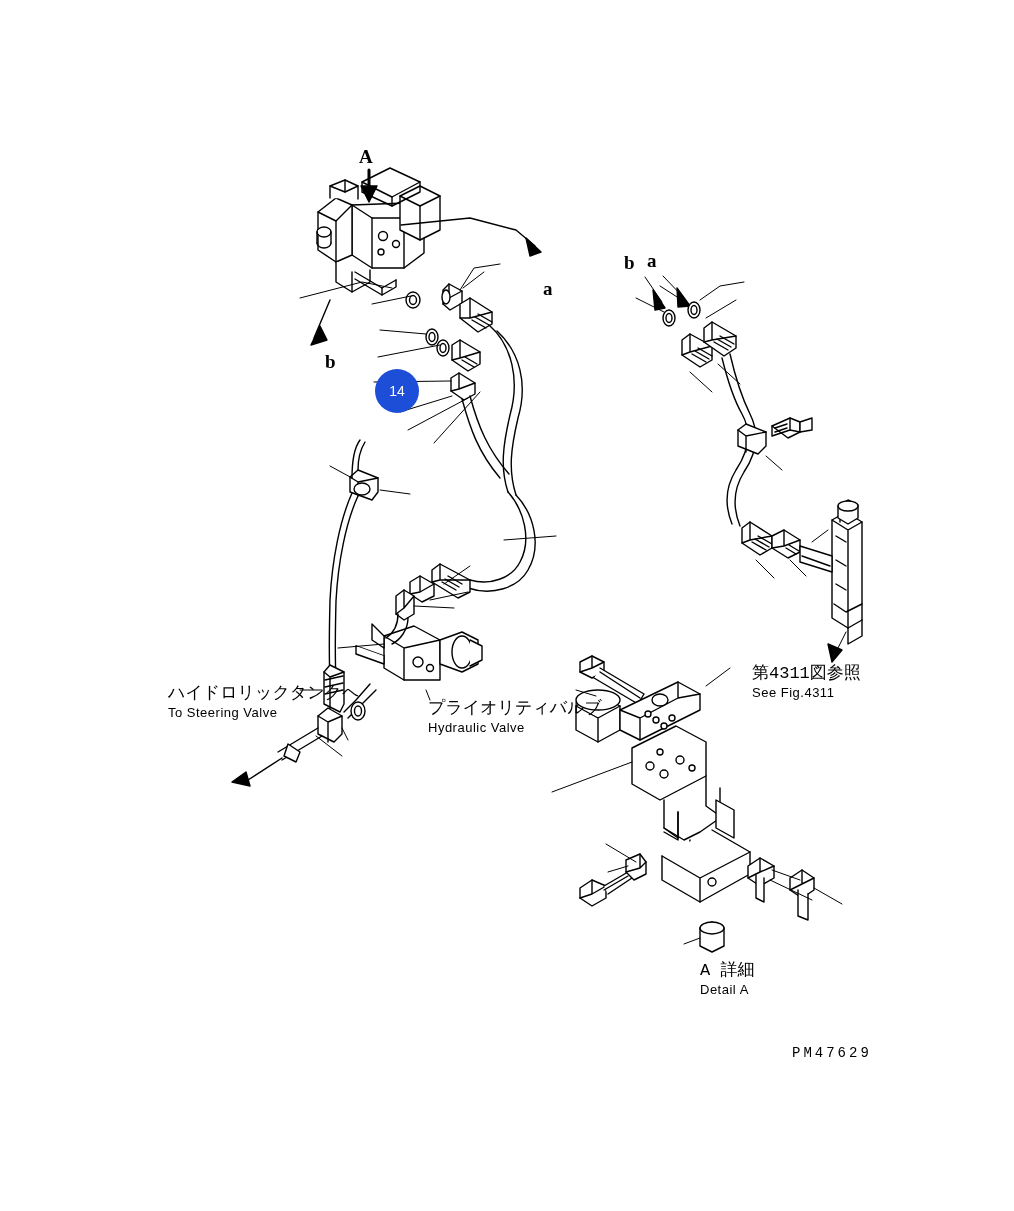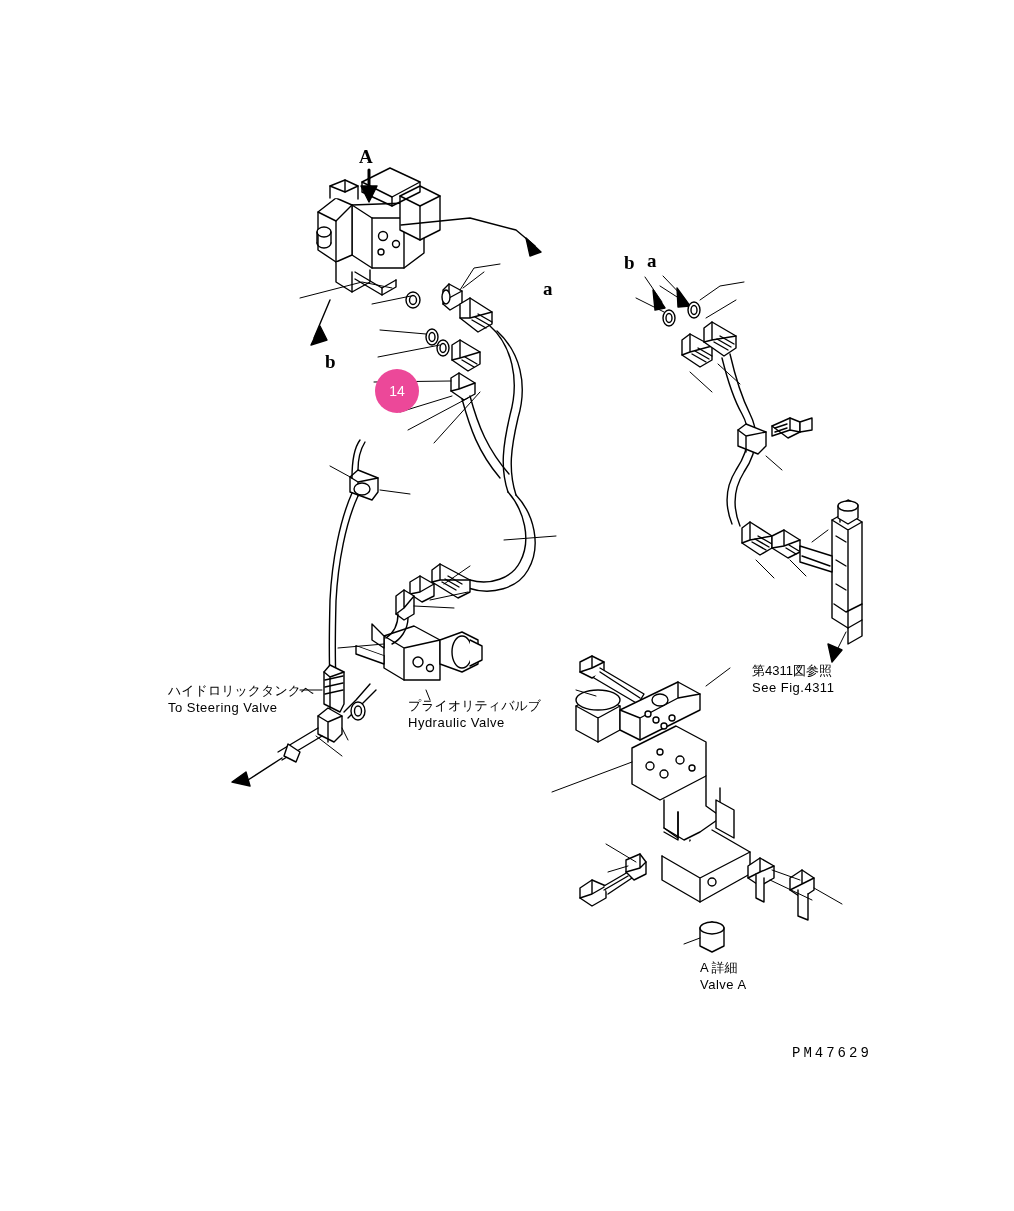--- a/index.html
+++ b/index.html
@@ -29,21 +29,21 @@
     font-family: "Liberation Serif", serif;
     font-weight: bold;
     font-size: 19px;
     color: #000000;
   }
   .partnum {
     position: absolute;
     width: 44px;
     height: 44px;
     border-radius: 50%;
-    background: #ec4899;
+    background: #1d4ed8;
     color: #ffffff;
     font-family: "Liberation Sans", sans-serif;
     font-size: 14px;
     display: flex;
     align-items: center;
     justify-content: center;
     box-sizing: border-box;
   }
   .drawing-code {
     position: absolute;
@@ -51,22 +51,22 @@
     font-size: 14px;
     letter-spacing: 3px;
     color: #000000;
   }
   .twoline {
     position: absolute;
     color: #000000;
     line-height: 1.3;
   }
   .twoline .jp {
-    font-family: Liberation Sans, sans-serif;
-    font-size: 13px;
+    font-family: Liberation Mono, monospace;
+    font-size: 17px;
     display: block;
   }
   .twoline .en {
     font-family: Liberation Sans, sans-serif;
     font-size: 13px;
     letter-spacing: 0.5px;
     display: block;
   }
 </style>
 </head>
@@ -399,31 +399,31 @@
   <div class="callout-letter" style="left:647px; top:250px;">a</div>
   <div class="callout-letter" style="left:624px; top:252px;">b</div>
 
   <div class="partnum" style="left:375px; top:369px;">14</div>
 
   <div class="twoline" style="left:168px; top:683px;">
     <span class="jp">ハイドロリックタンクヘ</span>
     <span class="en">To Steering Valve</span>
   </div>
 
-  <div class="twoline" style="left:408px; top:698px;">
+  <div class="twoline" style="left:428px; top:698px;">
     <span class="jp">プライオリティバルブ</span>
     <span class="en">Hydraulic Valve</span>
   </div>
 
 
   <div class="twoline" style="left:752px; top:663px;">
     <span class="jp">第4311図参照</span>
     <span class="en">See Fig.4311</span>
   </div>
 
   <div class="twoline" style="left:700px; top:952px;margin-top:8px;">
     <span class="jp">A 詳細</span>
-    <span class="en">Valve A</span>
+    <span class="en">Detail A</span>
   </div>
 
   <div class="drawing-code" style="left:792px; top:1045px;">PM47629</div>
 
 </div>
 
 </body></html>

